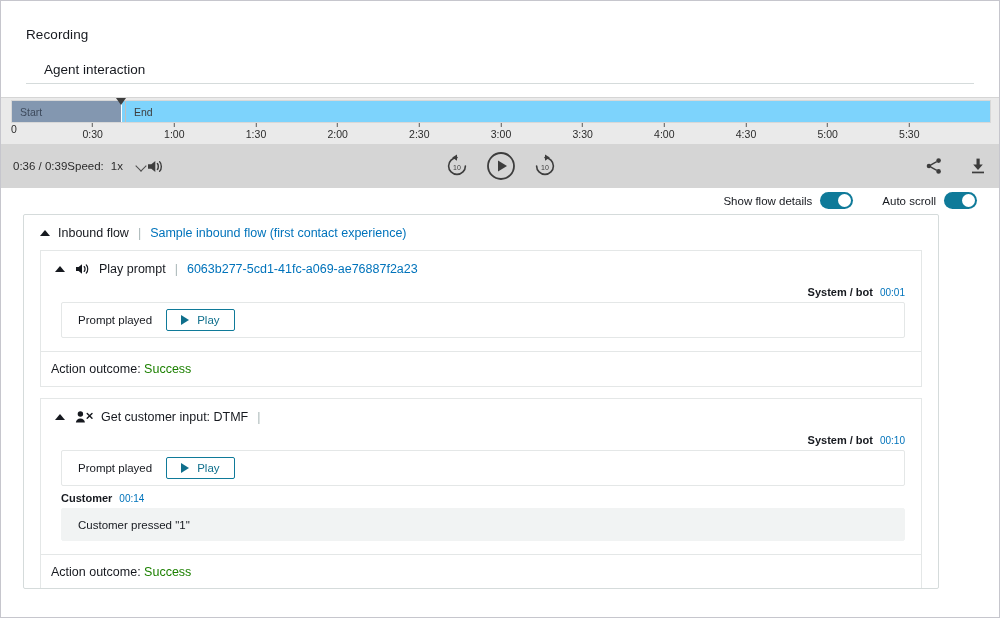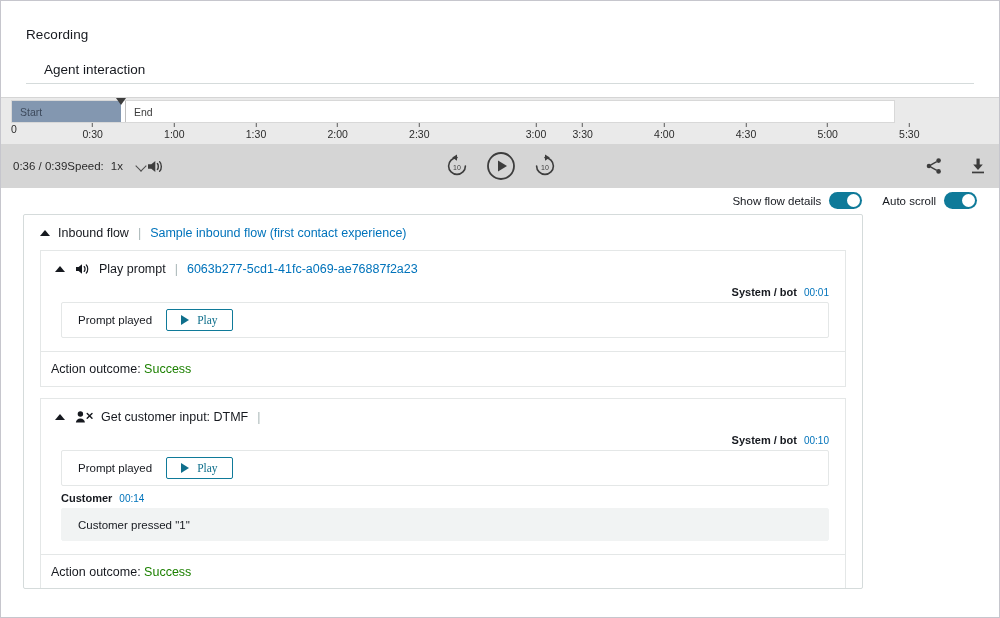--- a/index.html
+++ b/index.html
@@ -54,22 +54,22 @@
     position: absolute;
     left: 0; top: 96px;
     width: 1000px;
     height: 47px;
     background: #eaeaea;
     border-top: 1px solid #d5d5d5;
   }
   .track {
     position: absolute;
     left: 10px; top: 2px;
-    width: 884px; height: 23px;
-    background: #ffffff;
+    width: 980px; height: 23px;
+    background: #7dd3fc;
     border: 1px solid #d8d8d8;
     overflow: visible;
     padding-left: 40px;
   }
   .seg-start {
     position: absolute;
     left: 0; top: 0;
     width: 110px; height: 100%;
     background: #8397b0;
     border-right: 1px solid #ffffff;
@@ -171,21 +171,21 @@
     position: absolute;
     right: 14px; top: 0; height: 100%;
     display: flex; align-items: center; gap: 26px;
   }
   .icon-btn { cursor: pointer; display:flex; align-items:center; }
 
   
   .toggles {
     position: absolute;
     right: 22px; top: 191px;
-    display: flex; align-items: center; gap: 20px;
+    display: flex; align-items: center; gap: 29px;
   }
   .tg-item { display: flex; align-items: center; gap: 8px; }
   .tg-label { font-size: 11.5px; color: #16191f; }
   .switch {
     width: 33px; height: 17px;
     border-radius: 9px;
     background: #0f7a99;
     position: relative; cursor: pointer;
   }
   .switch .knob {
@@ -193,21 +193,21 @@
     top: 2px; right: 2px;
     width: 13px; height: 13px;
     border-radius: 50%;
     background: #ffffff;
   }
 
   
   .panel {
     position: absolute;
     left: 22px; top: 213px;
-    width: 840px; height: 375px;
+    width: 916px; height: 375px;
     background: #ffffff;
     border: 1px solid #d5dbdb;
     border-radius: 2px;
     overflow: hidden;
   }
   .flow-head {
     display: flex; align-items: center; gap: 8px;
     padding: 11px 0 10px 16px;
     font-size: 12.5px;
     color: #16191f;
@@ -264,21 +264,20 @@
   .bubble-label { font-size: 11.5px; color: #16191f; }
   .play-btn {
     display: inline-flex; align-items: center; gap: 8px;
     border: 1px solid #0f7a99;
     border-radius: 2px;
     padding: 4px 14px;
     color: #0f6f8c;
     font-size: 11.5px;
     background: #ffffff;
     cursor: pointer;
-    font-family: Liberation Serif, serif;
   }
   .play-tri {
     width: 0; height: 0;
     border-top: 5px solid transparent;
     border-bottom: 5px solid transparent;
     border-left: 8px solid #0f6f8c;
   }
   .bubble-text { font-size: 11.5px; color: #16191f; }
 
   .outcome-sep {
@@ -330,21 +329,21 @@
           <span class="lbl">1:30</span>
         </div>
         <div class="tick" style="left: 326.667px;">
           <span class="mark"></span>
           <span class="lbl">2:00</span>
         </div>
         <div class="tick" style="left: 408.333px;">
           <span class="mark"></span>
           <span class="lbl">2:30</span>
         </div>
-        <div class="tick" style="left: 490px; margin-left: 35px;">
+        <div class="tick" style="left: 490px;">
           <span class="mark"></span>
           <span class="lbl">3:00</span>
         </div>
         <div class="tick" style="left: 571.667px;">
           <span class="mark"></span>
           <span class="lbl">3:30</span>
         </div>
         <div class="tick" style="left: 653.333px;">
           <span class="mark"></span>
           <span class="lbl">4:00</span>

